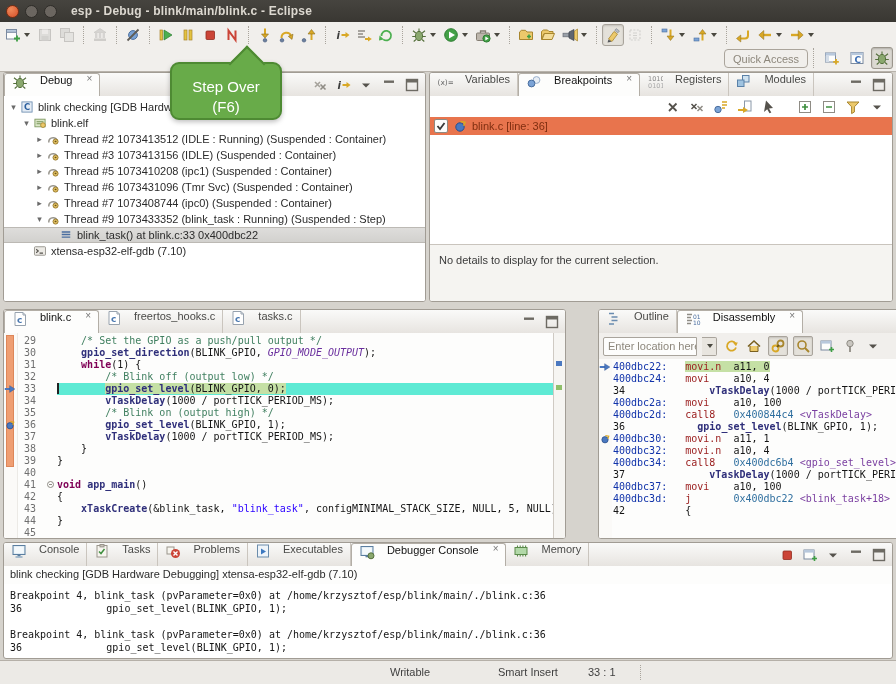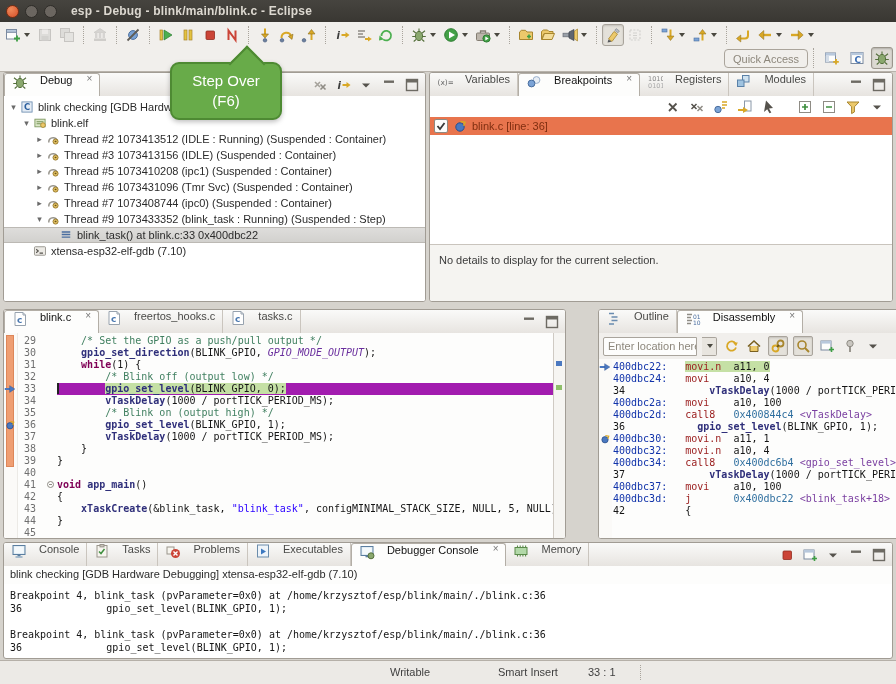--- a/index.html
+++ b/index.html
@@ -27,21 +27,21 @@
       color:#8d877c;display:flex;align-items:center;justify-content:center;background:#f1efec}
   .persp{position:absolute;top:25px;right:3px;display:flex;gap:3px;align-items:center}
   .pbtn{padding:2px;border-radius:3px;border:1px solid transparent}
   .pbtn.active{background:#dcd9d2;border-color:#9a958c;box-shadow:inset 0 1px 2px rgba(0,0,0,.2)}
   .psep{border-left:1px dotted #a9a49c;height:20px;margin:0 4px}
 
   
   .tooltip{position:absolute;left:170px;top:62px;width:108px;height:54px;background:#68ab49;
            border:2px solid #4e8a33;border-radius:9px;z-index:60;color:#fff;text-align:center;
            font-size:15px;box-shadow:0 2px 5px rgba(0,0,0,.25)}
-  .tooltip .l1{margin-top:8px}
+  .tooltip .l1{margin-top:14px}
   .tooltip .l2{margin-top:3px}
   .tipdiamond{position:absolute;left:62px;top:-13px;width:24px;height:24px;background:#68ab49;
               border-left:2px solid #4e8a33;border-top:2px solid #4e8a33;transform:rotate(45deg);z-index:-1}
 
   
   .panel{position:absolute;background:#fff;border:1px solid #a19c94;border-radius:3px;overflow:hidden;box-sizing:border-box}
   #debug-panel{left:3px;top:72px;width:423px;height:230px}
   #bp-panel{left:429px;top:72px;width:464px;height:230px}
   #editor-panel{left:3px;top:309px;width:563px;height:230px}
   #disasm-panel{left:598px;top:309px;width:388px;height:230px}
@@ -80,21 +80,21 @@
   .ruler{position:absolute;left:0;top:0;bottom:0;width:13px;background:#fbfaf8;border-right:1px solid #eceae6}
   .range{position:absolute;left:2px;top:2px;width:8px;height:132px;background:#ef9e72;border:1px solid #dd8659;box-sizing:border-box}
   .mk{position:absolute;left:0;width:13px;height:11px}
   .codecol{position:absolute;left:14px;top:2px;right:11px}
   .cl{height:12px;display:flex;white-space:pre;font-family:"DejaVu Sans Mono",monospace;font-size:10px;line-height:12px}
   .ln{width:24px;text-align:center;padding-right:4px;color:#6f6f6f;flex:none;font-family:"DejaVu Sans Mono",monospace}
   .fold{width:11px;flex:none;position:relative}
   .fold.has::after{content:"";position:absolute;left:1px;top:2px;width:7px;height:7px;border:1px solid #8f8c85;border-radius:50%;box-sizing:border-box}
   .fold.has::before{content:"";position:absolute;left:3px;top:5px;width:3px;height:1px;background:#8f8c85;z-index:1}
   .ct{flex:1;white-space:pre}
-  .curline .ct{background:#a21caf}
+  .curline .ct{background:#5eead4}
   .hl{background:#c5e0a5}
   .caret{display:inline-block;width:2px;height:11px;background:#222;vertical-align:text-bottom;margin-right:-2px}
   .kw{color:#7f0055;font-weight:bold}
   .cmt{color:#3f7f5f}
   .mac{color:#6a2f9e;font-style:italic}
   .str{color:#2a00ff}
   .fn{color:#2f2f7a;font-weight:bold}
   .pl{color:#151515}
   .oruler{position:absolute;right:0;top:0;bottom:0;width:11px;background:#f6f5f2;border-left:1px solid #cfcac3}
   .omk{position:absolute;left:2px;width:6px;height:5px}

